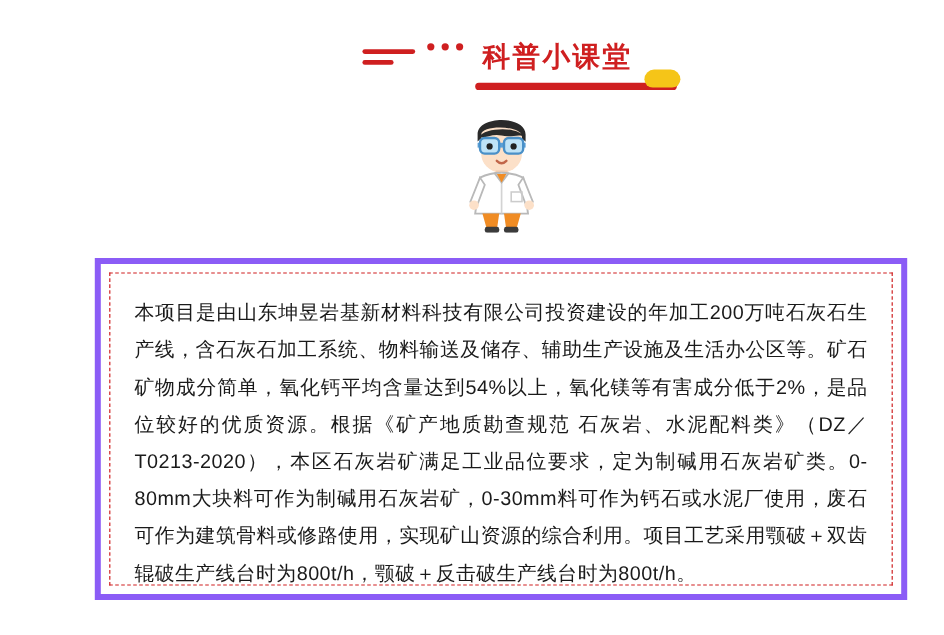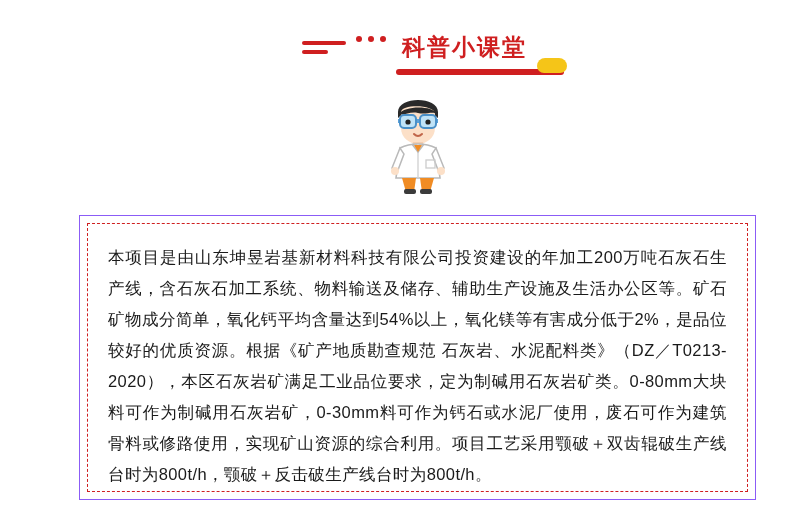--- a/index.html
+++ b/index.html
@@ -106,21 +106,21 @@
   }
   .mascot-svg { display: block; }
 
   
   .card {
     position: absolute;
     left: 55px;
     top: 215px;
     width: 677px;
     height: 285px;
-    border: 1px solid #8b5cf6;
+    border: 5px solid #8b5cf6;
     box-sizing: border-box;
     background: #ffffff;
   }
   .card-inner {
     position: absolute;
     left: 7px;
     top: 7px;
     right: 7px;
     bottom: 7px;
     border: 1px dashed #cf1f20;

